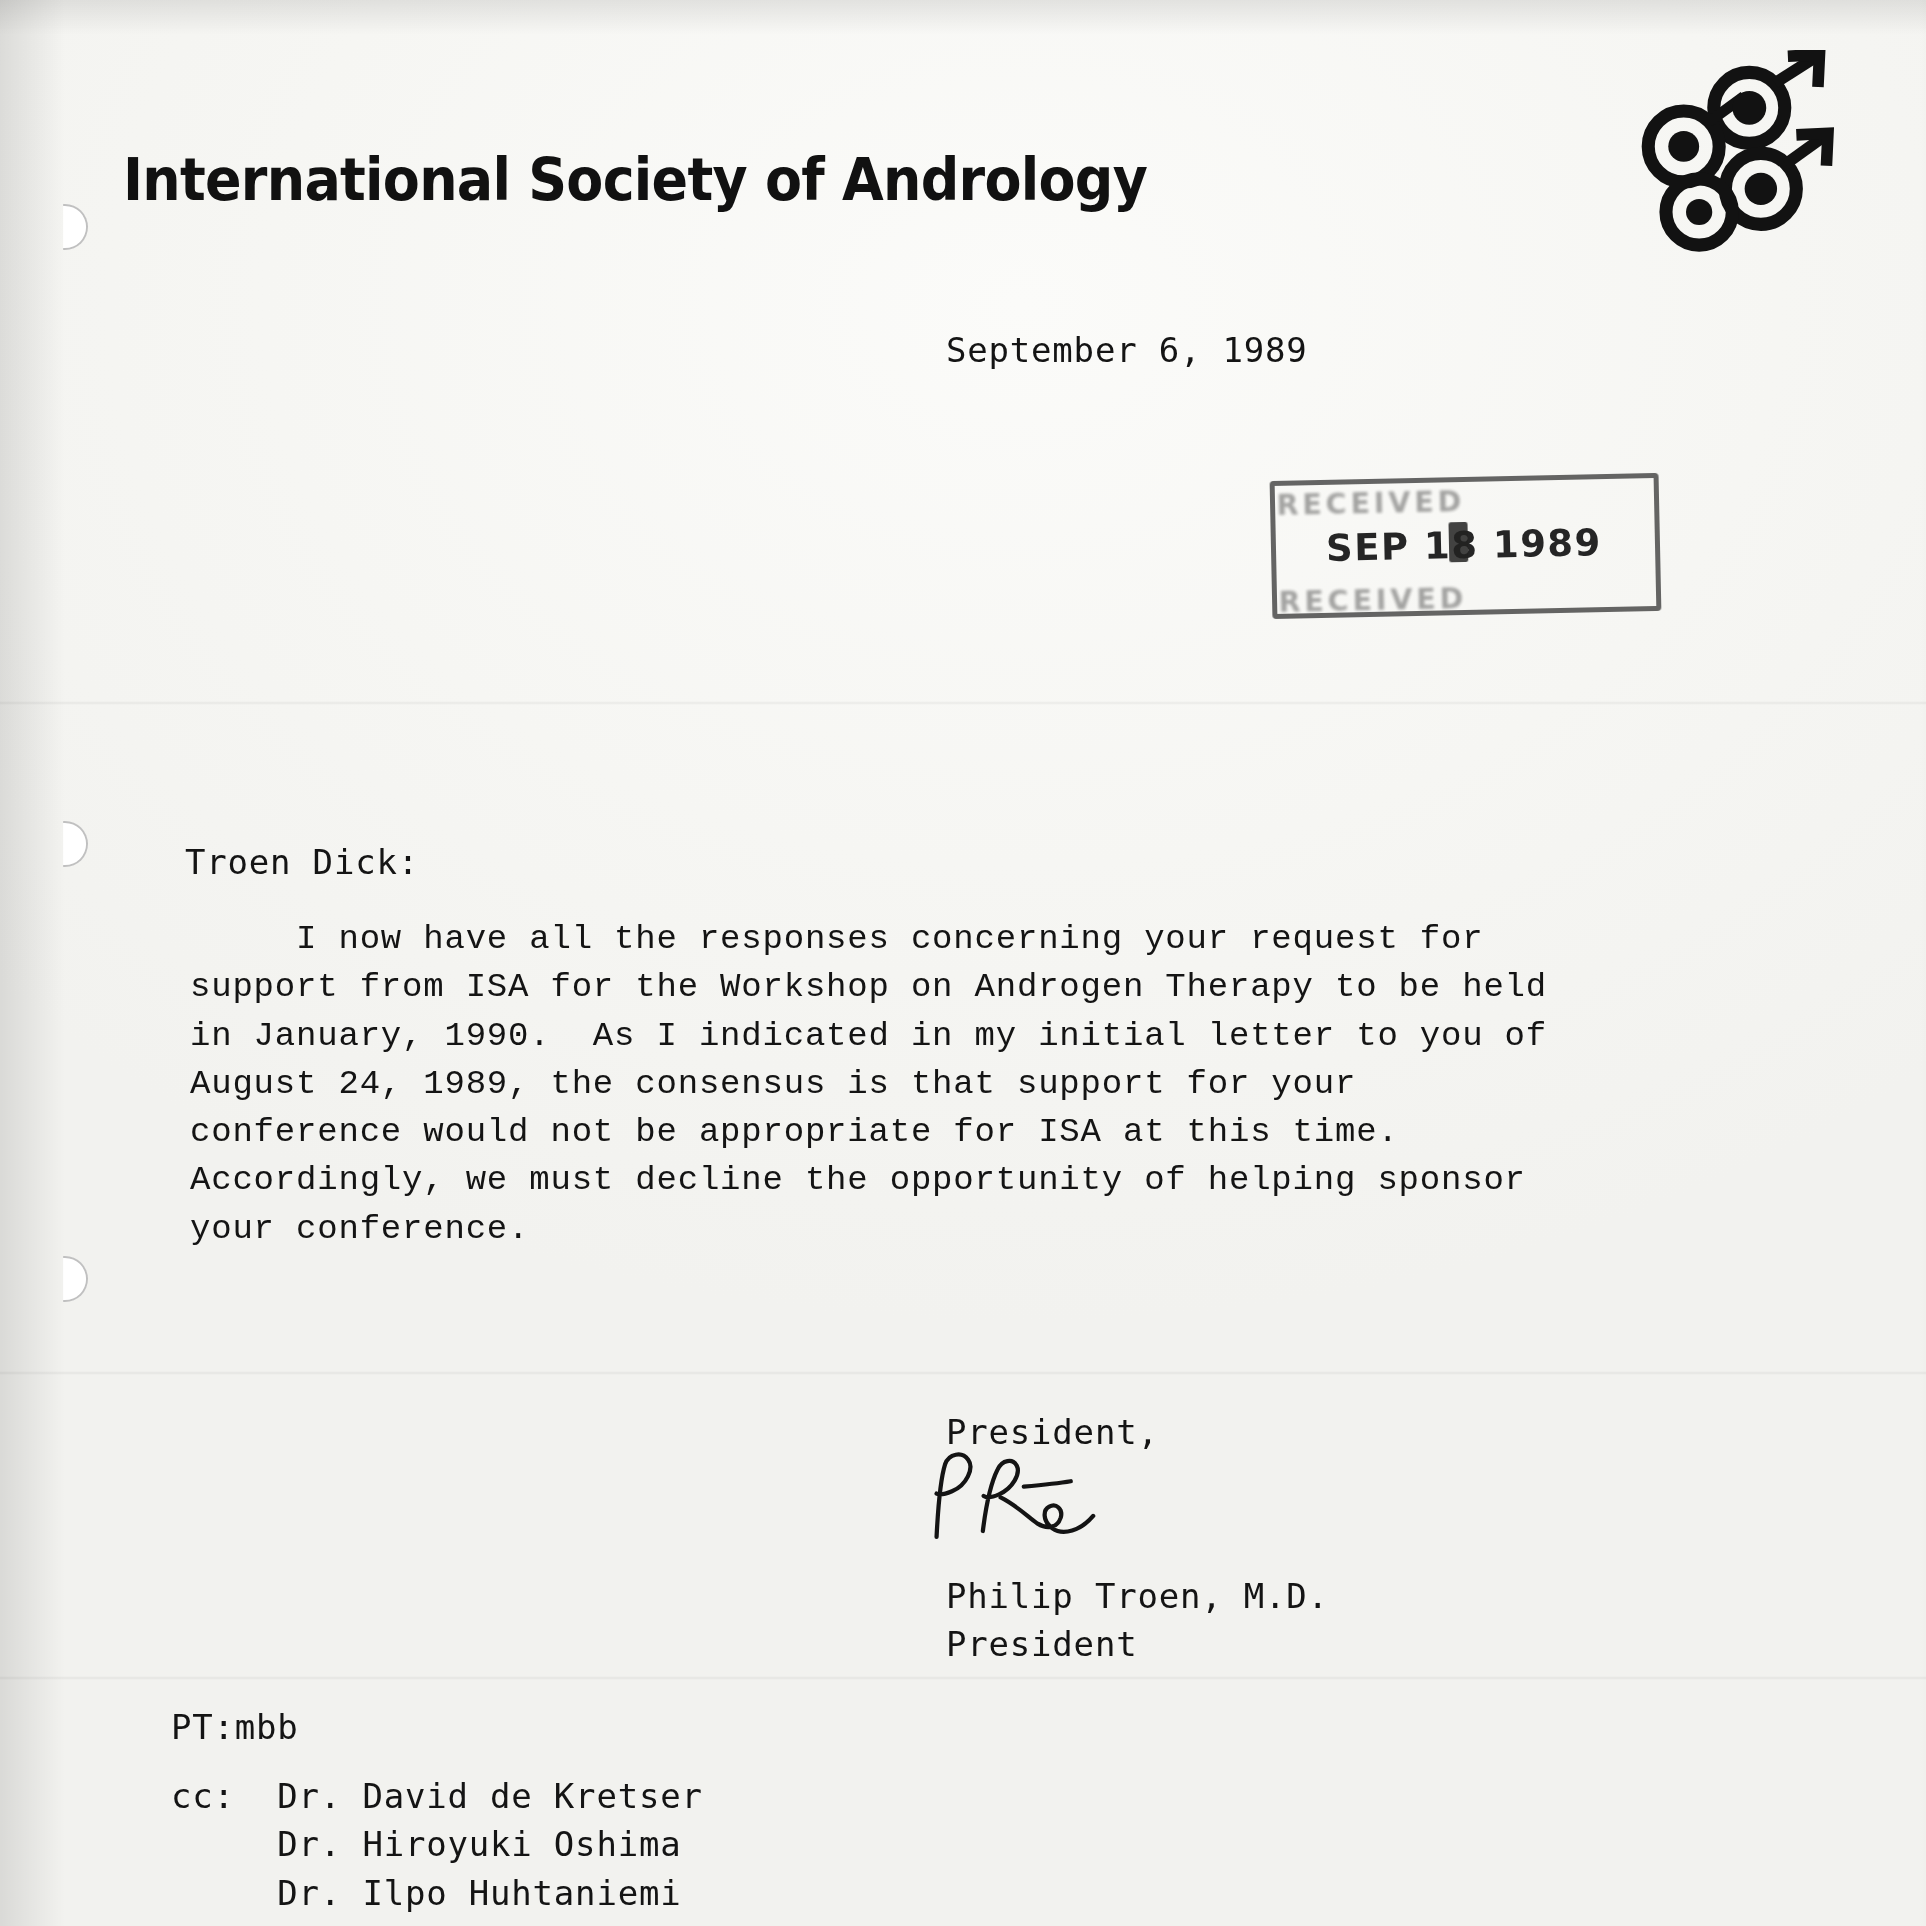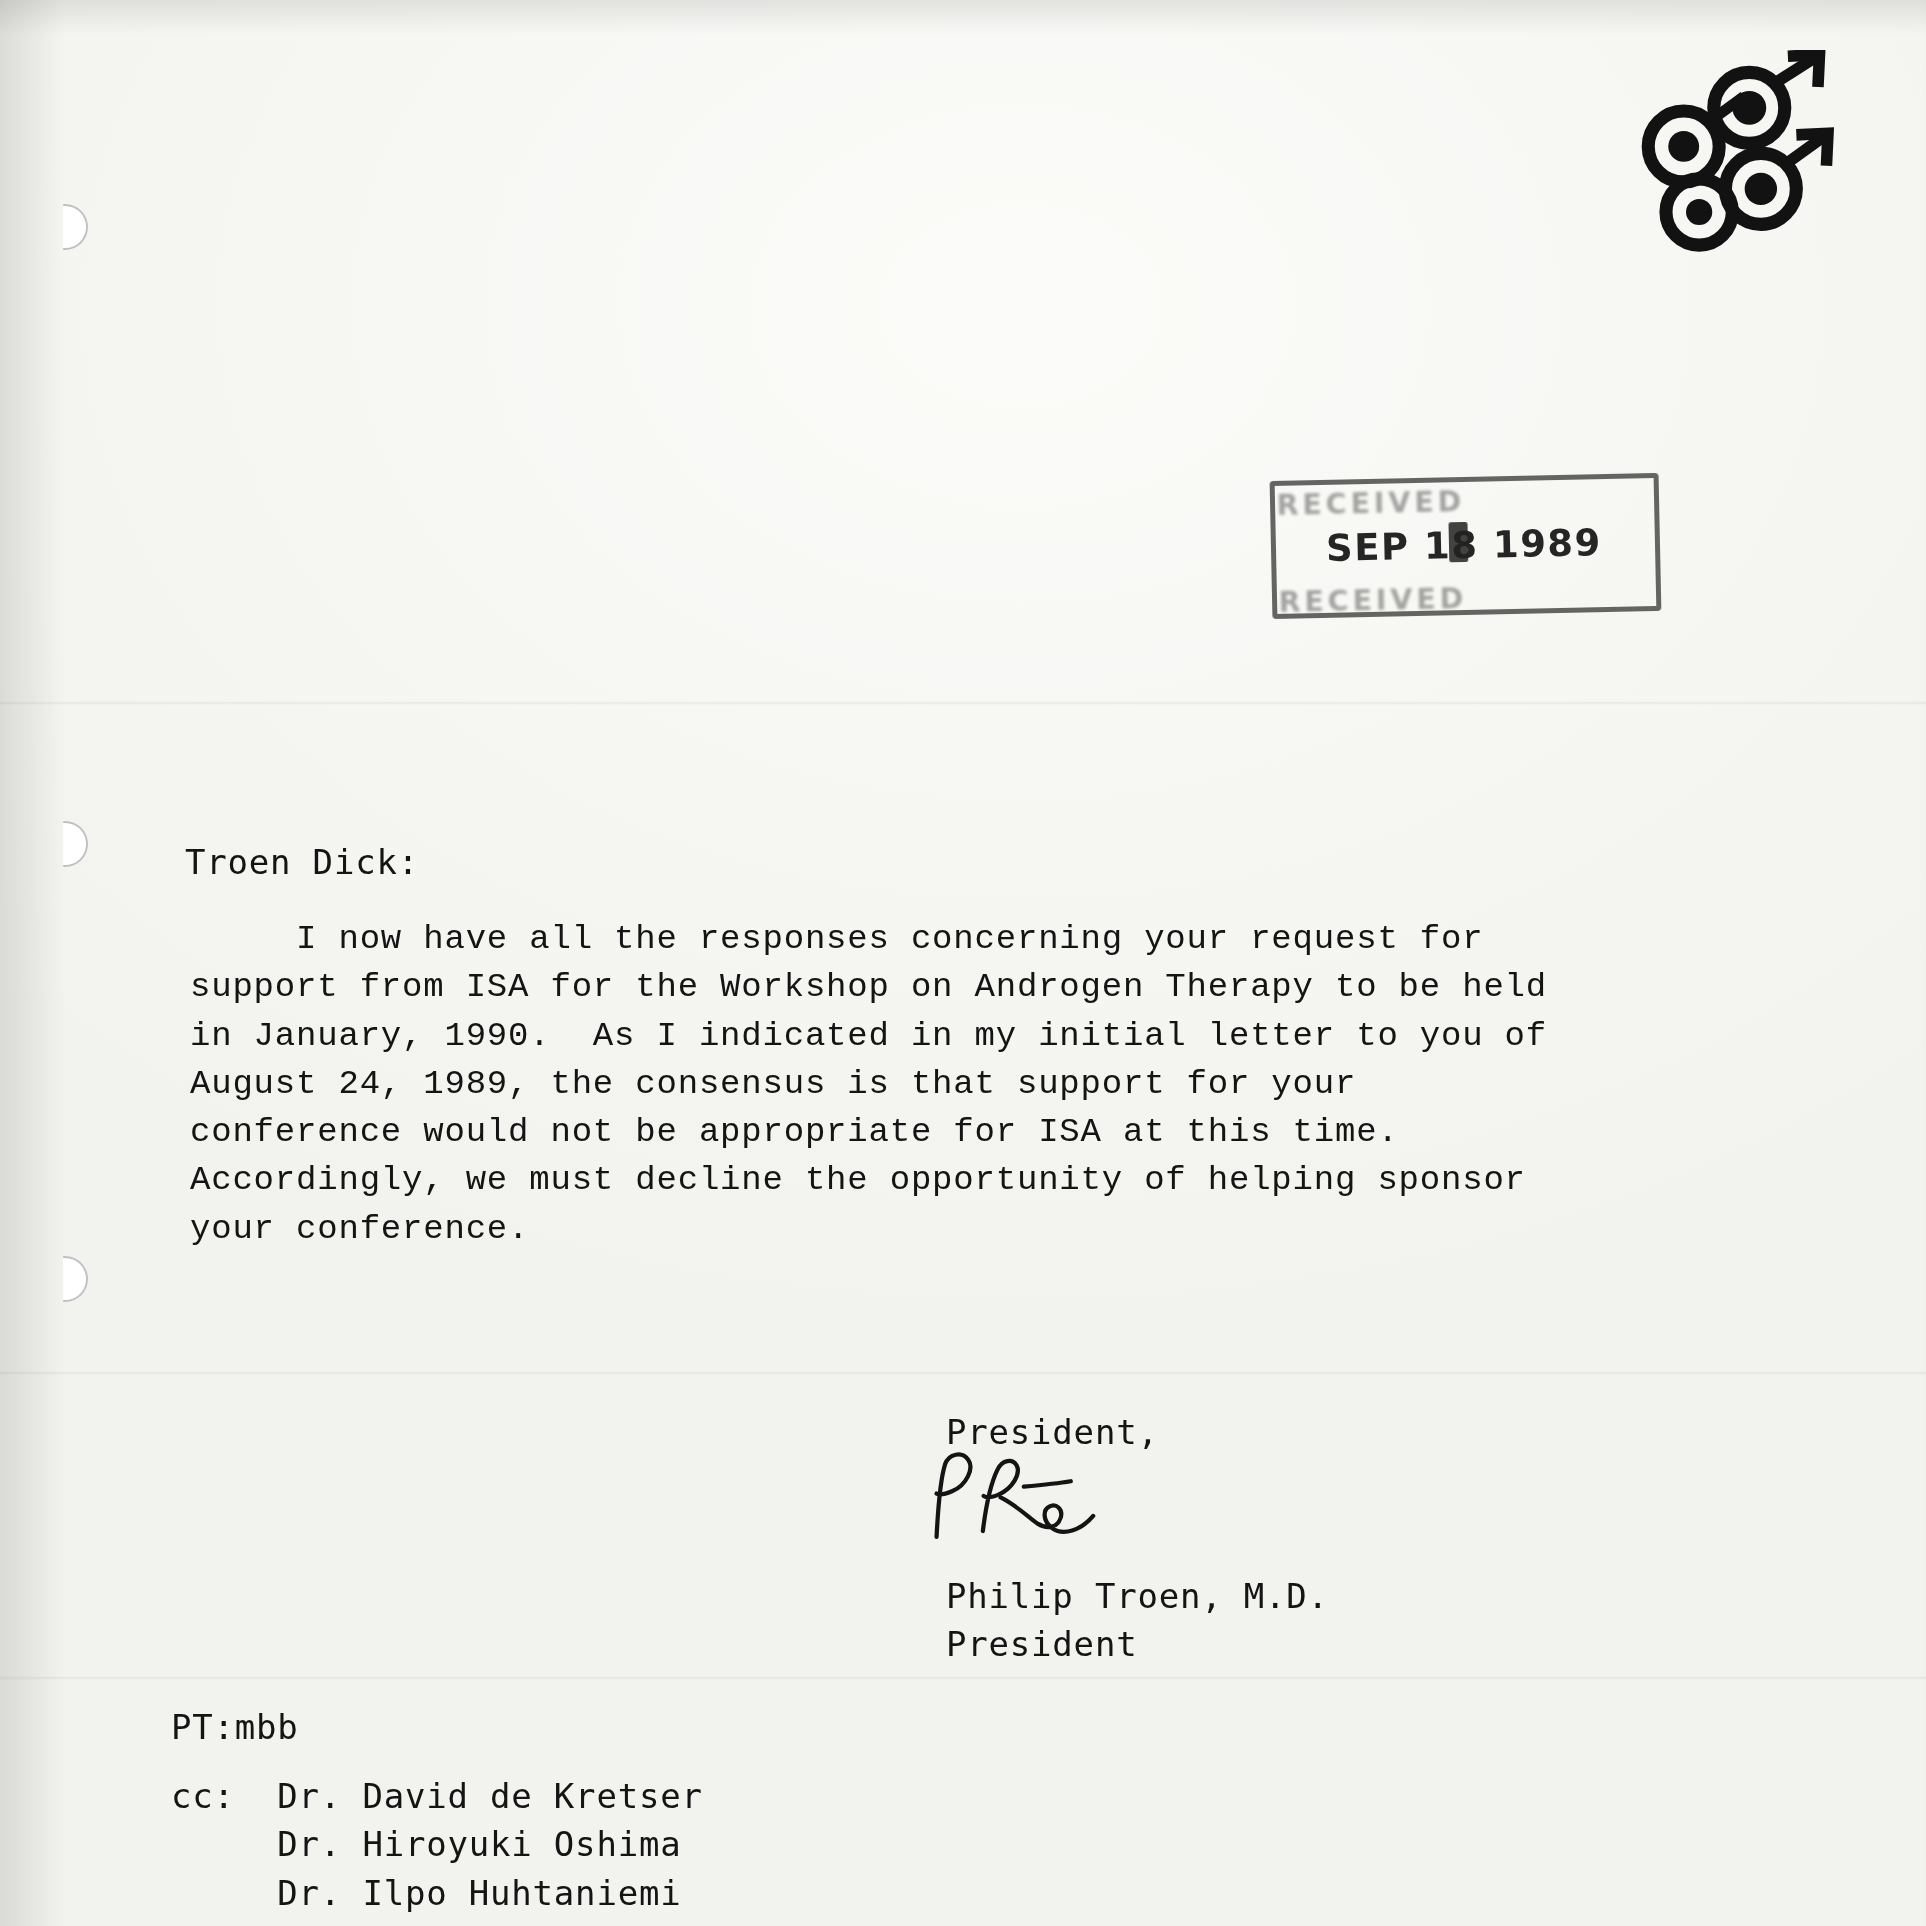--- a/index.html
+++ b/index.html
@@ -240,20 +240,23 @@
   <div class="edge-right"></div>
 
   <div class="crease" style="top:701px;"></div>
   <div class="crease" style="top:1371px;"></div>
   <div class="crease" style="top:1676px;"></div>
 
   <div class="punch" style="top:204px;"></div>
   <div class="punch" style="top:821px;"></div>
   <div class="punch" style="top:1256px;"></div>
 
+  <div id="masthead">
+    <div class="title">International Society of Andrology</div>
+  </div>
 
   <div id="logo">
     <svg viewBox="0 0 560 560" width="216" height="216" aria-hidden="true">
       <g fill="none" stroke="#121212" stroke-width="34">
 
         <circle cx="330" cy="150" r="92"></circle>
         <line x1="396" y1="86" x2="500" y2="20" stroke-width="30"></line>
         <polyline points="430,16 512,12 508,96" stroke-width="30"></polyline>
 
         <circle cx="160" cy="250" r="92"></circle>
@@ -283,20 +286,21 @@
       <span> </span>
       <span class="daynum">
         <span>18</span>
         <span class="ink"></span>
       </span>
       <span>1989</span>
     </div>
     <div class="smudge bottom">RECEIVED</div>
   </div>
 
+  <div id="date" class="tw">September 6, 1989</div>
 
 
   <div id="salutation" class="tw">Troen Dick:</div>
 
   <div id="body1" class="tw">     I now have all the responses concerning your request for
 support from ISA for the Workshop on Androgen Therapy to be held
 in January, 1990.  As I indicated in my initial letter to you of
 August 24, 1989, the consensus is that support for your
 conference would not be appropriate for ISA at this time.
 Accordingly, we must decline the opportunity of helping sponsor

